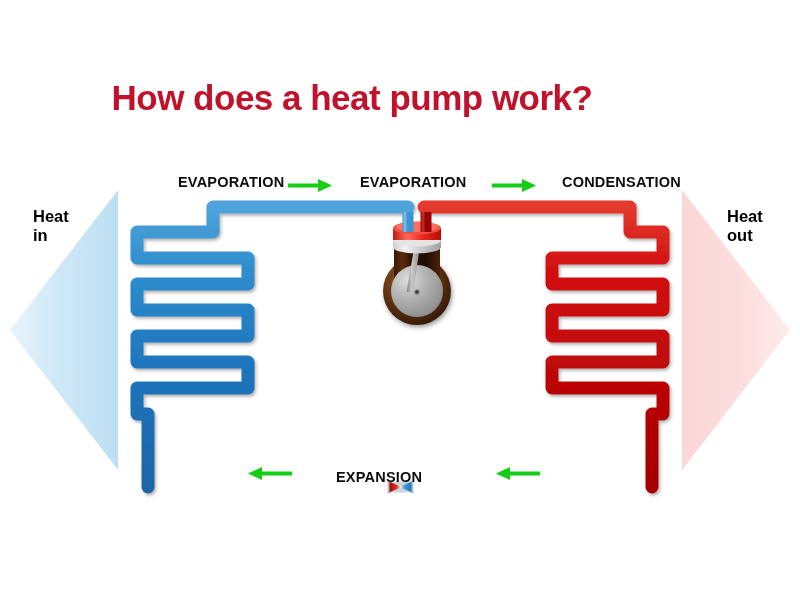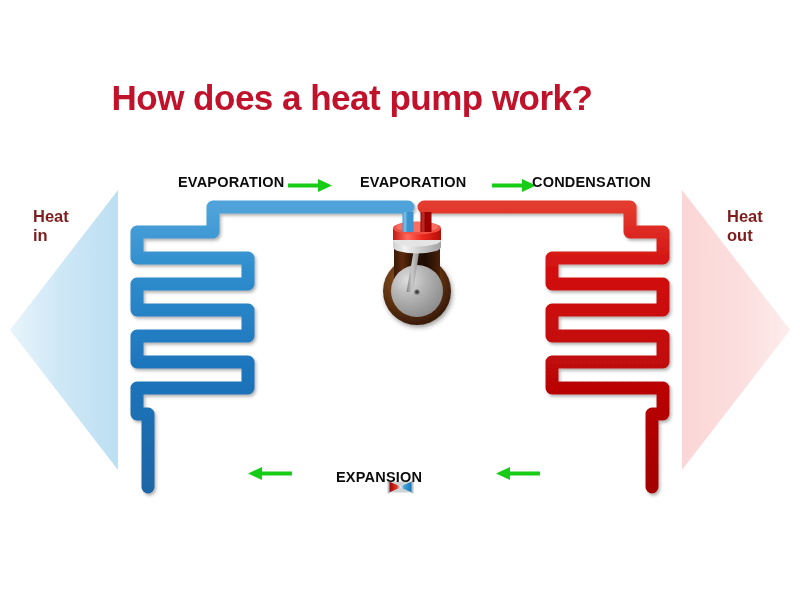--- a/index.html
+++ b/index.html
@@ -42,29 +42,29 @@
     position: absolute;
     font-family: "Liberation Sans", sans-serif;
     font-weight: bold;
     font-size: 14.5px;
     letter-spacing: 0.2px;
     color: #0d0d0d;
     white-space: nowrap;
   }
   #label-evaporation { left: 134px; top: 174px; margin-left: 44px; }
   #label-compression { left: 360px; top: 174px; }
-  #label-condensation { left: 532px; top: 174px; }
+  #label-condensation { left: 562px; top: 174px; }
   #label-expansion { left: 336px; top: 469px; }
   .heat-label {
     position: absolute;
     font-family: "Liberation Sans", sans-serif;
     font-weight: bold;
     font-size: 16.5px;
     line-height: 19px;
-    color: #7f1d1d;
+    color: #000000;
     white-space: pre-line;
   }
   #label-heat-in { left: 33px; top: 207px; text-align: left; }
   #label-heat-out { left: 727px; top: 207px; text-align: left; }
 </style>
 </head>
 <body>
 
 <div id="stage">
 

